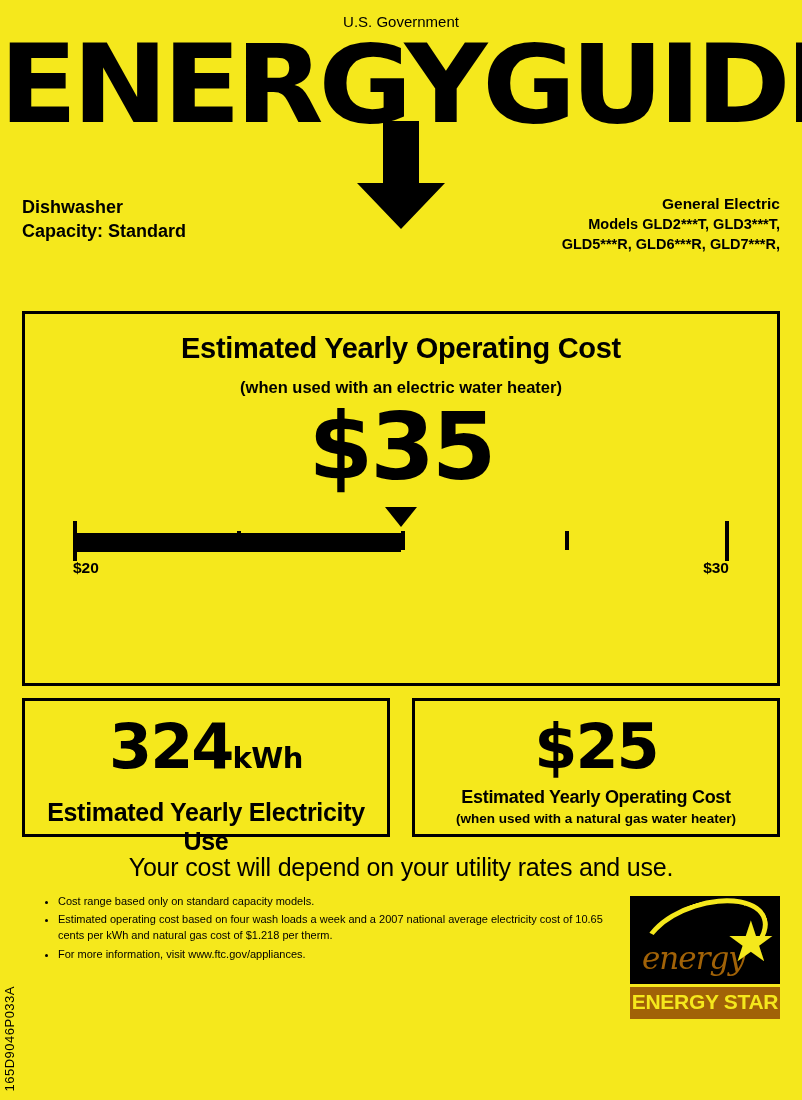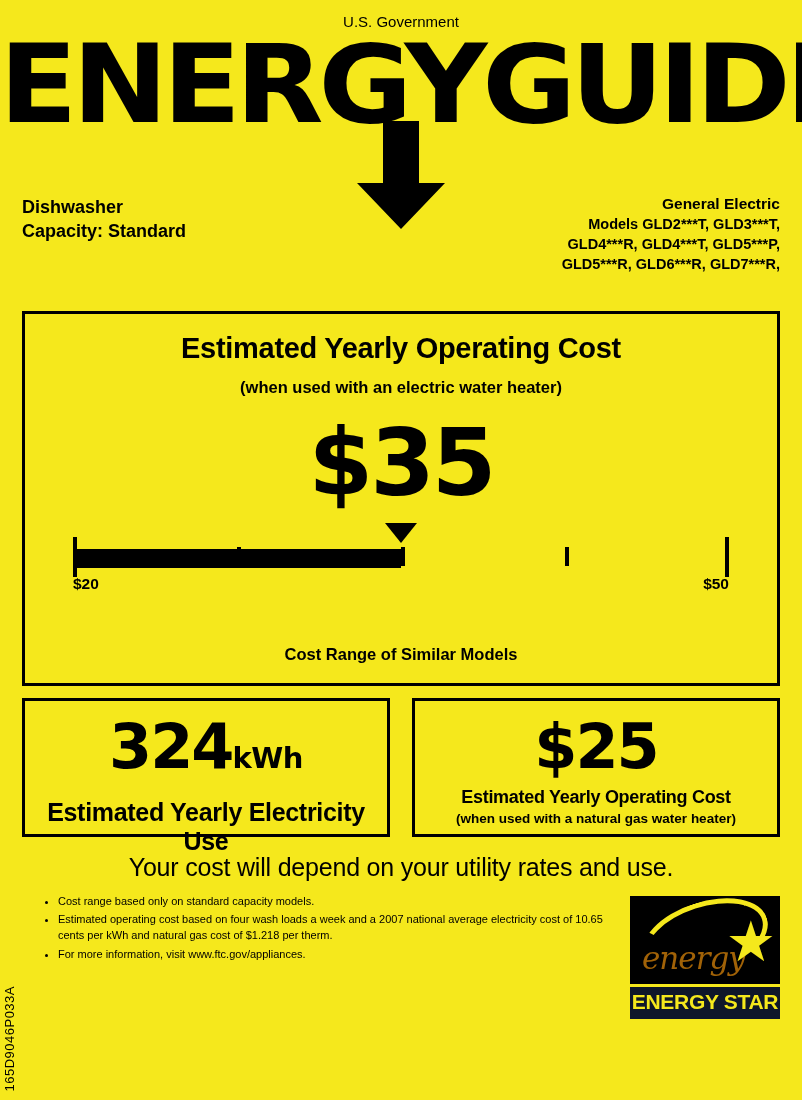--- a/index.html
+++ b/index.html
@@ -103,21 +103,20 @@
     font-weight: bold;
     margin-top: 13px;
   }
   .big-cost {
     text-align: center;
     font-family: "DejaVu Sans", sans-serif;
     font-weight: bold;
     font-size: 93px;
     line-height: 100px;
     letter-spacing: -3px;
-    margin-top: 16px;
   }
 
   
   .scale {
     position: relative;
     margin: 10px 22px 0 22px;
     height: 64px;
   }
   .scale-marker {
     position: absolute;
@@ -258,21 +257,21 @@
   }
   .estar-star {
     position: absolute;
     right: 4px;
     top: 18px;
     font-size: 56px;
     color: #f5e81c;
     line-height: 56px;
   }
   .estar-bottom {
-    background: #0f172a;
+    background: #a16207;
     color: #f5e81c;
     text-align: center;
     font-size: 21px;
     font-weight: bold;
     padding: 3px 0 5px 0;
     margin-top: 3px;
     letter-spacing: -0.3px;
   }
 
   
@@ -303,45 +302,43 @@
   </div>
 
   <div class="info-row">
     <div class="product">
       <div>Dishwasher</div>
       <div>Capacity: Standard</div>
     </div>
     <div class="models">
       <div class="brand">General Electric</div>
       <div>Models GLD2***T, GLD3***T,</div>
-      <div>GLD4***R, GLD4***T, GLD5***P,</div>
       <div>GLD5***R, GLD6***R, GLD7***R,</div>
     </div>
   </div>
 
   <div class="cost-box">
     <div class="cost-title">Estimated Yearly Operating Cost</div>
     <div class="cost-sub">(when used with an electric water heater)</div>
     <div class="big-cost">$35</div>
 
     <div class="scale">
       <div class="scale-marker"></div>
       <div class="fill" style="width:50%"></div>
       <div class="tick end" style="left:0"></div>
       <div class="tick mid" style="left:25%"></div>
       <div class="tick mid" style="left:50%"></div>
       <div class="tick mid" style="left:75%"></div>
       <div class="tick end" style="right:0"></div>
       <div class="scale-labels">
         <span>$20</span>
-        <span>$50</span>
+        <span>$30</span>
       </div>
     </div>
 
-    <div class="range-caption">Cost Range of Similar Models</div>
   </div>
 
   <div class="dual">
     <div class="dual-box">
       <div class="dual-value"><span>324</span><span class="unit">kWh</span></div>
       <div class="dual-caption">Estimated Yearly Electricity Use</div>
     </div>
     <div class="dual-box">
       <div class="dual-value">$25</div>
       <div class="dual-caption small">Estimated Yearly Operating Cost</div>

